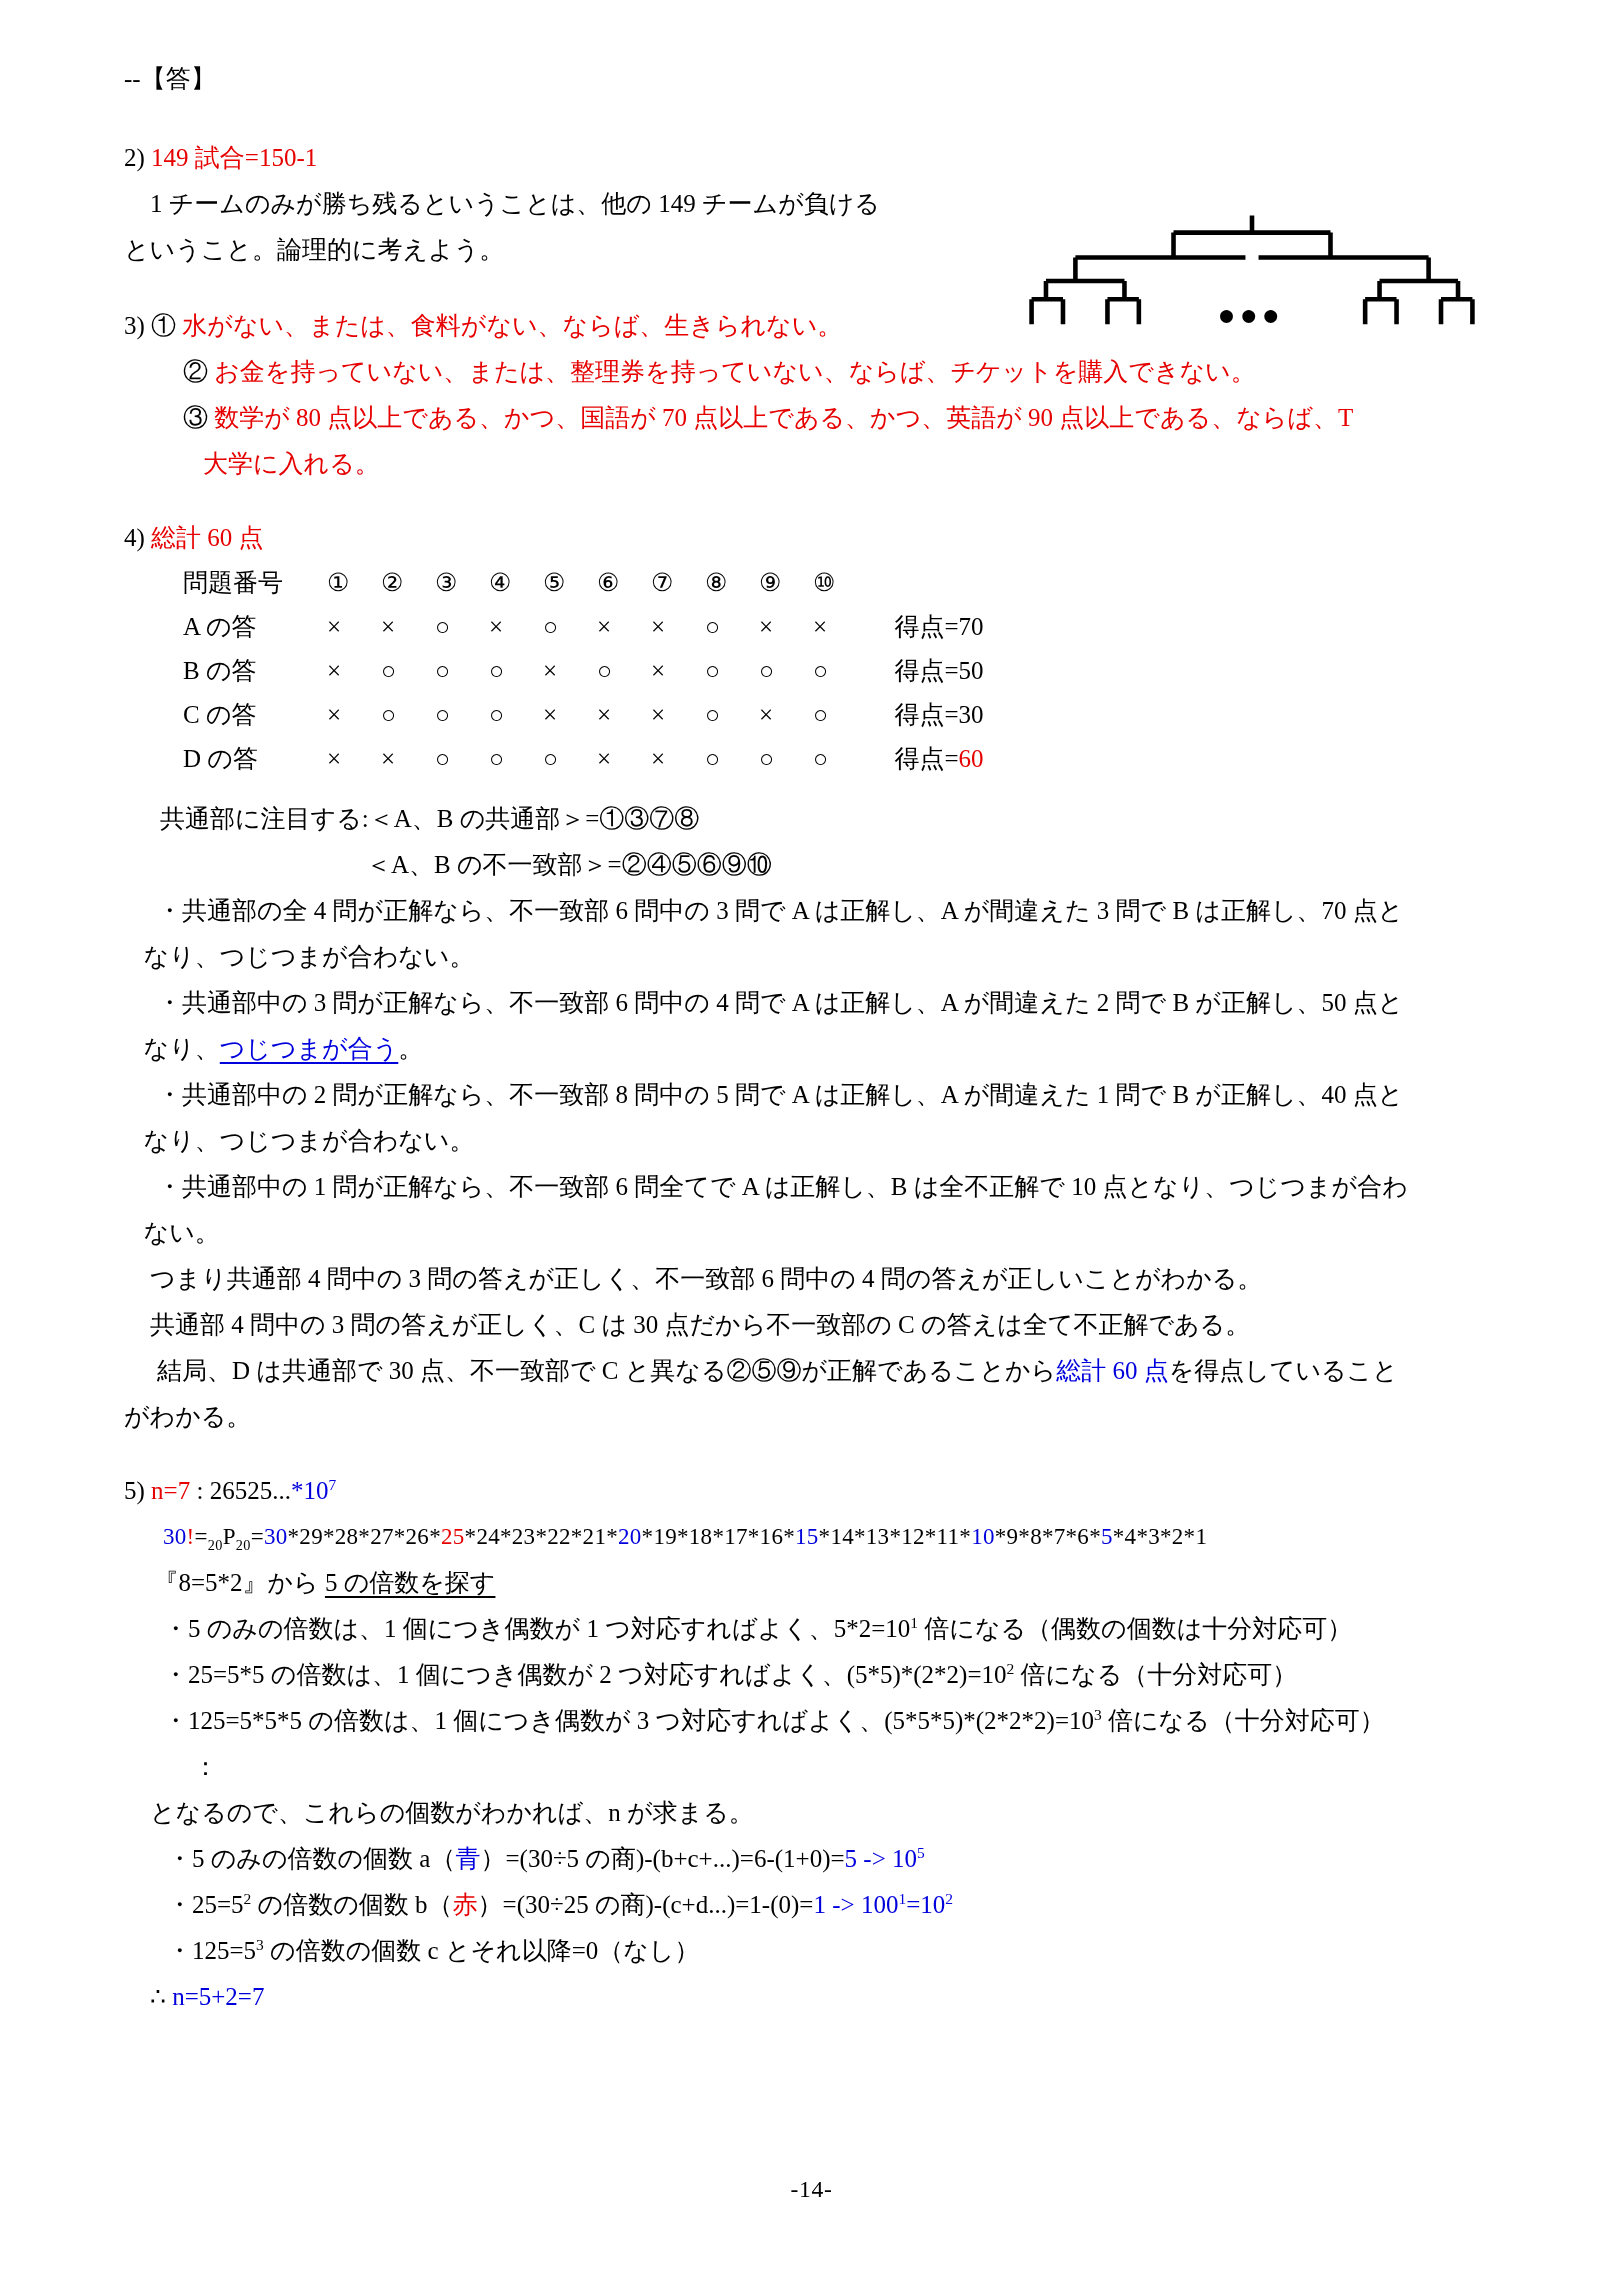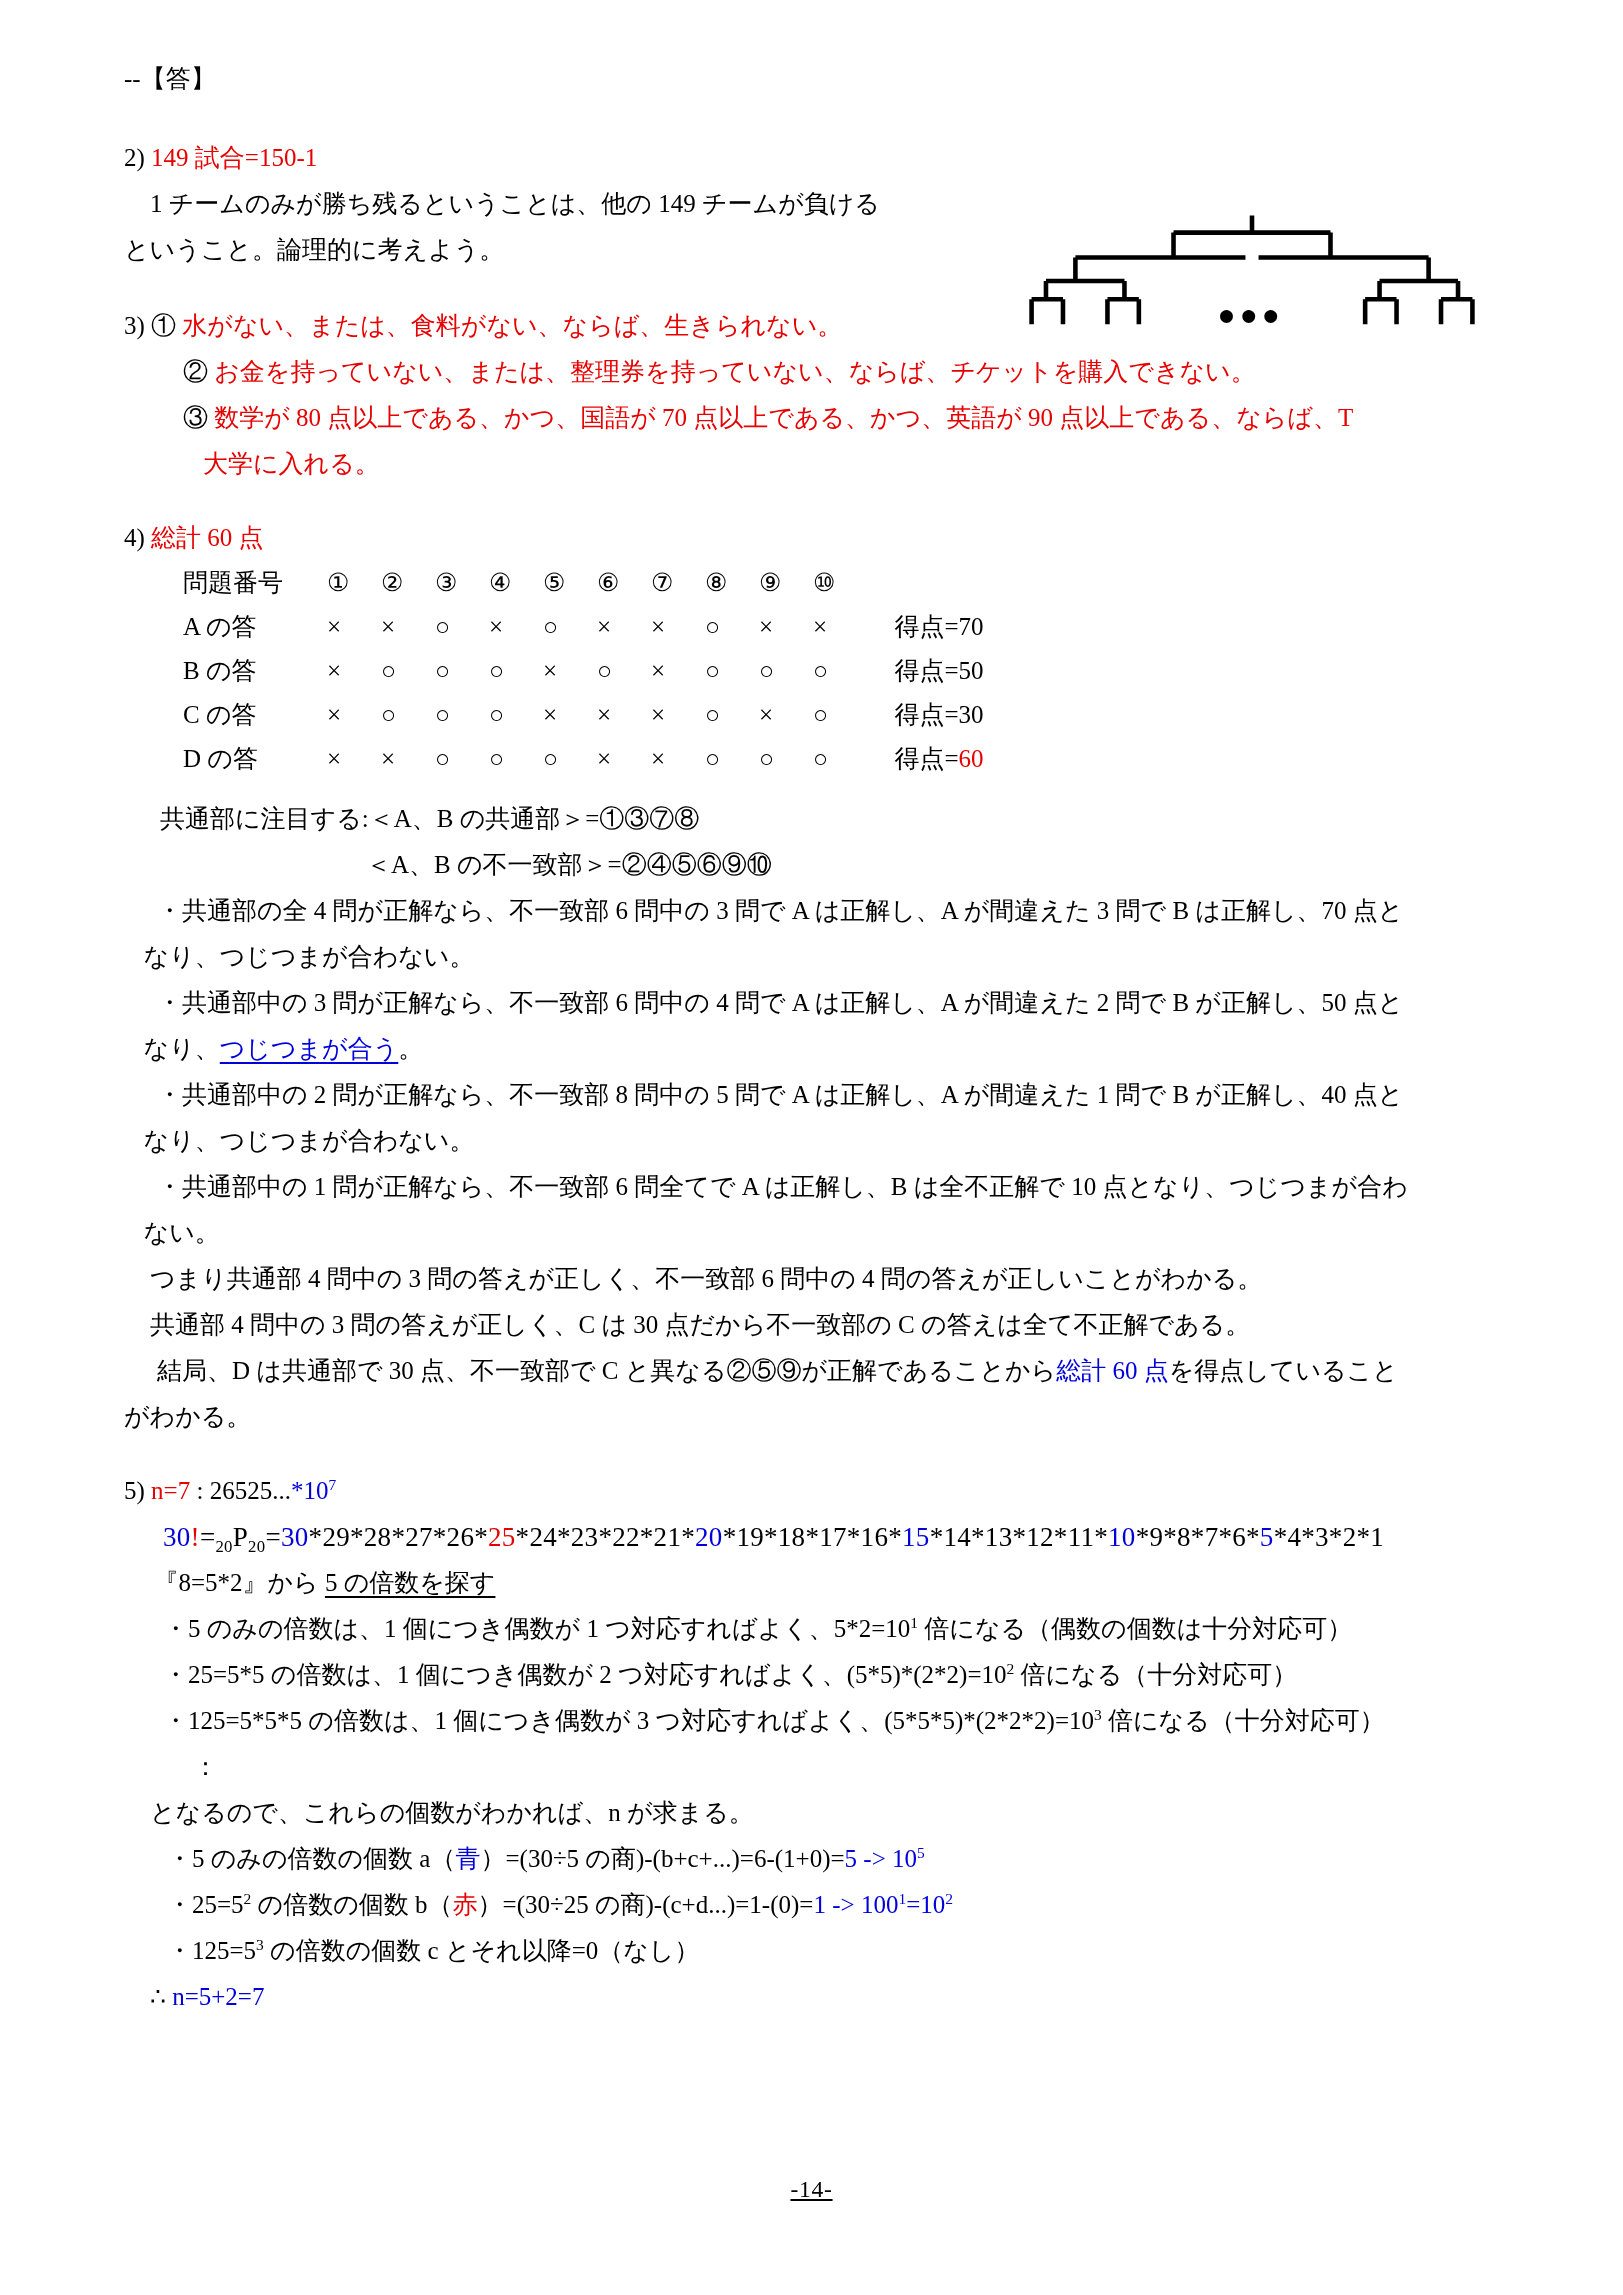--- a/index.html
+++ b/index.html
@@ -9,42 +9,42 @@
     overflow:hidden;
   }
   .content{position:absolute;left:124px;top:56px;width:1413px;}
   .line{font-size:25px;line-height:46px;height:46px;margin:0;white-space:nowrap;}
   .seg{}
   .red{color:#e60000;}
   .blue{color:#0000dd;}
   .underline{text-decoration:underline;text-underline-offset:4.6px;}
   .sup{vertical-align:super;font-size:0.62em;line-height:0;}
   .sub{vertical-align:sub;font-size:0.62em;line-height:0;}
-  .formula{font-size:27px;letter-spacing:0.3px;}
+  .formula{font-size:23px;letter-spacing:0.3px;}
   
   .ind-30{padding-left:19.6px;}.ind-40{padding-left:26px;}.ind-45{padding-left:29.4px;}
   .ind-50{padding-left:33px;}.ind-55{padding-left:36px;}.ind-60{padding-left:39px;}
   .ind-65{padding-left:43px;}.ind-90{padding-left:59px;}.ind-100{padding-left:65px;}
   .ind-105{padding-left:69px;}.ind-120{padding-left:79px;}.ind-370{padding-left:242px;}
   
   .gap-24{margin-top:15.7px;}.gap-42{margin-top:27.5px;}.gap-46{margin-top:30px;}
   .gap-50{margin-top:33px;}
   
   .score-table{
     display:grid;grid-template-columns:144px repeat(10,54px) auto;
     margin-left:59px;
   }
   .score-table span{font-size:25px;line-height:44px;height:44px;display:block;}
   .t-mark{text-align:left;}
   .t-score{padding-left:27.5px;white-space:nowrap;}
   
   .bracket{position:absolute;left:1026px;top:213px;}
   .footer{
     position:absolute;left:0;top:2176px;width:1623px;text-align:center;
-    font-size:23.6px;letter-spacing:0.7px;text-decoration:underline;
+    font-size:23.6px;letter-spacing:0.7px;
   }
 </style>
 </head>
 <body>
 
 <div class="content">
 
   <p class="line"><span class="seg">--【答】</span></p>
 
 

